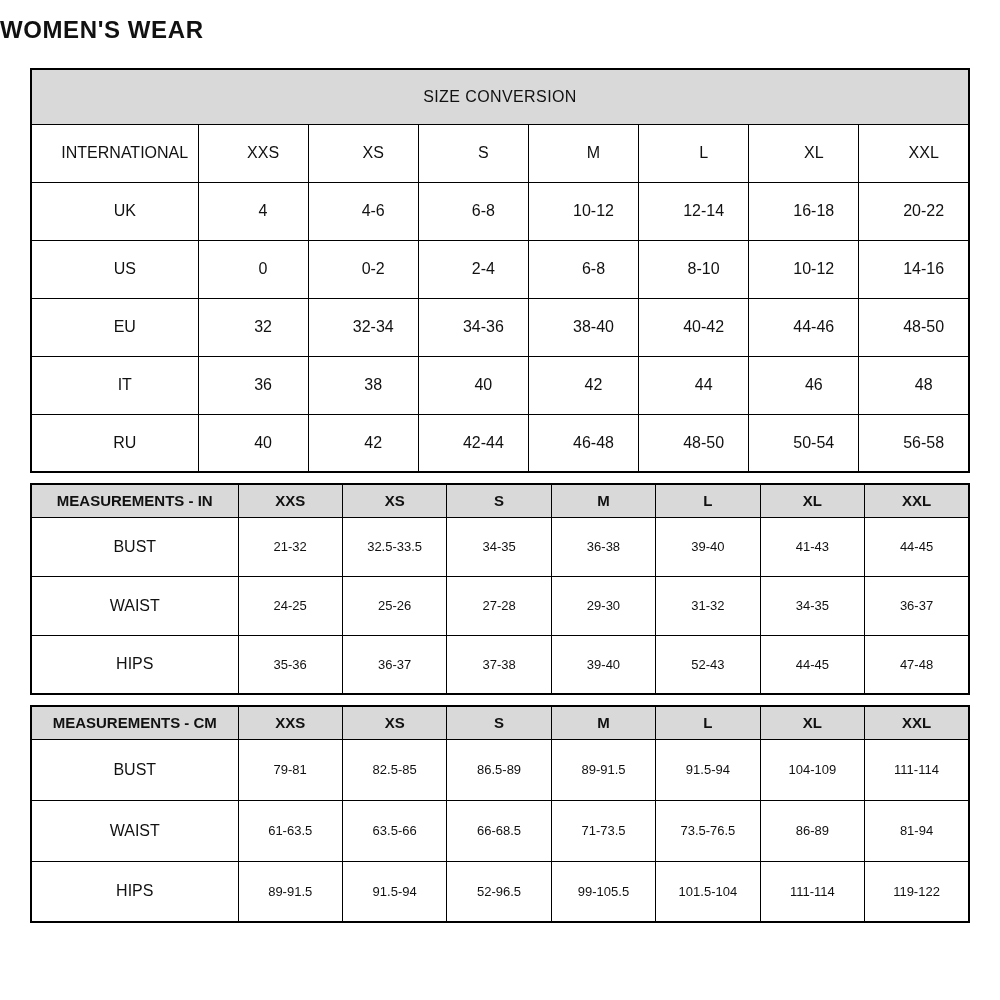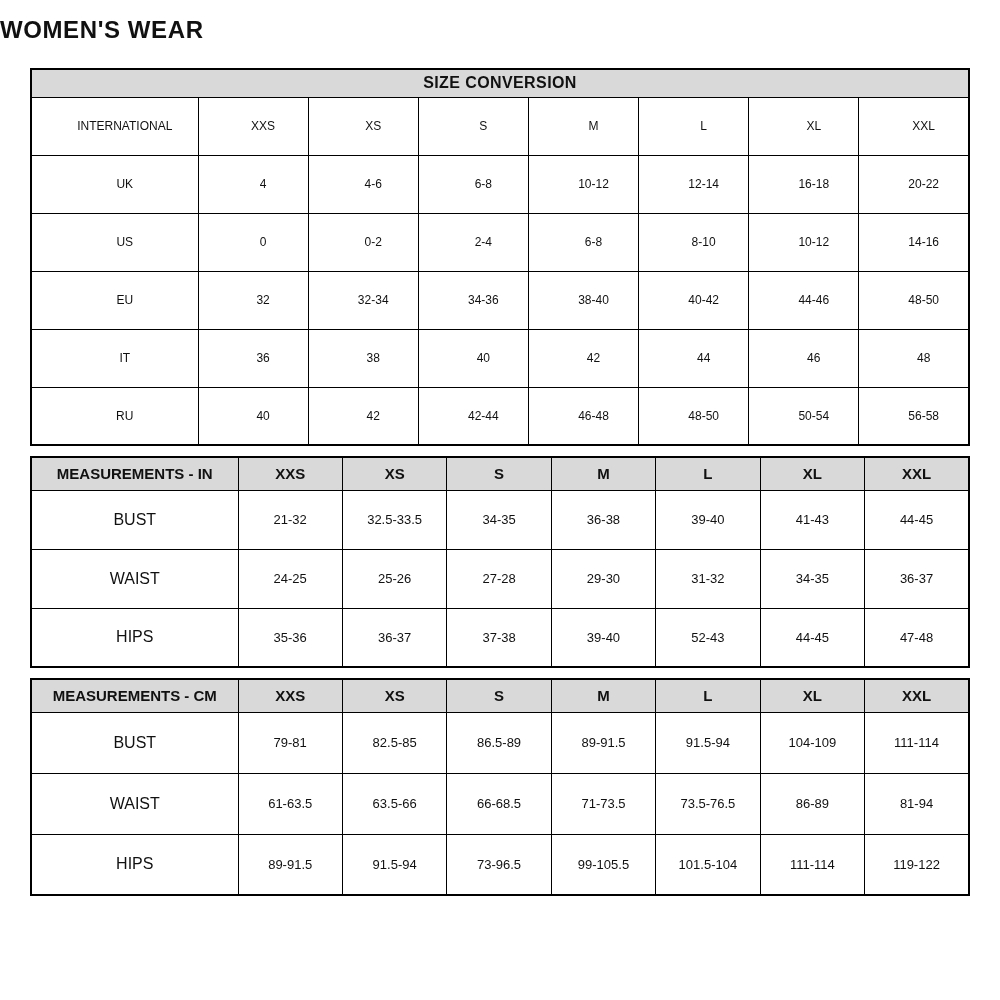--- a/index.html
+++ b/index.html
@@ -26,22 +26,22 @@
   }
   table.chart td {
     border: 1.5px solid #000;
     text-align: center;
     vertical-align: middle;
     overflow: hidden;
   }
   .gray { background: #d9d9d9; }
 
   
-  #t1 .title-row td { height: 28px; font-size: 16px; font-weight: 700; letter-spacing: 0.4px; }
-  #t1 .data-row td  { height: 58px; font-size: 12px; padding-left: 20px; }
+  #t1 .title-row td { height: 55px; font-size: 16px; font-weight: 400; letter-spacing: 0.4px; }
+  #t1 .data-row td  { height: 58px; font-size: 16px; padding-left: 20px; }
   #t1 col.c0 { width: 167px; }
 
   
   .mt .head-row td { height: 33px; font-size: 15px; font-weight: 700; }
   .mt .data-row td { height: 59px; font-size: 13px; }
   .mt .data-row td.rowlabel { font-size: 16px; margin-left: 30px; }
   .mt col.c0 { width: 207px; }
   #t3 .data-row td { height: 61px; }
 </style>
 </head>
@@ -223,21 +223,21 @@
         <td>66-68.5</td>
         <td>71-73.5</td>
         <td>73.5-76.5</td>
         <td>86-89</td>
         <td>81-94</td>
       </tr>
       <tr class="data-row">
         <td class="rowlabel">HIPS</td>
         <td>89-91.5</td>
         <td>91.5-94</td>
-        <td>73-96.5</td>
+        <td>52-96.5</td>
         <td>99-105.5</td>
         <td>101.5-104</td>
         <td>111-114</td>
         <td>119-122</td>
       </tr>
     </tbody>
   </table>
 
 </div>
 

